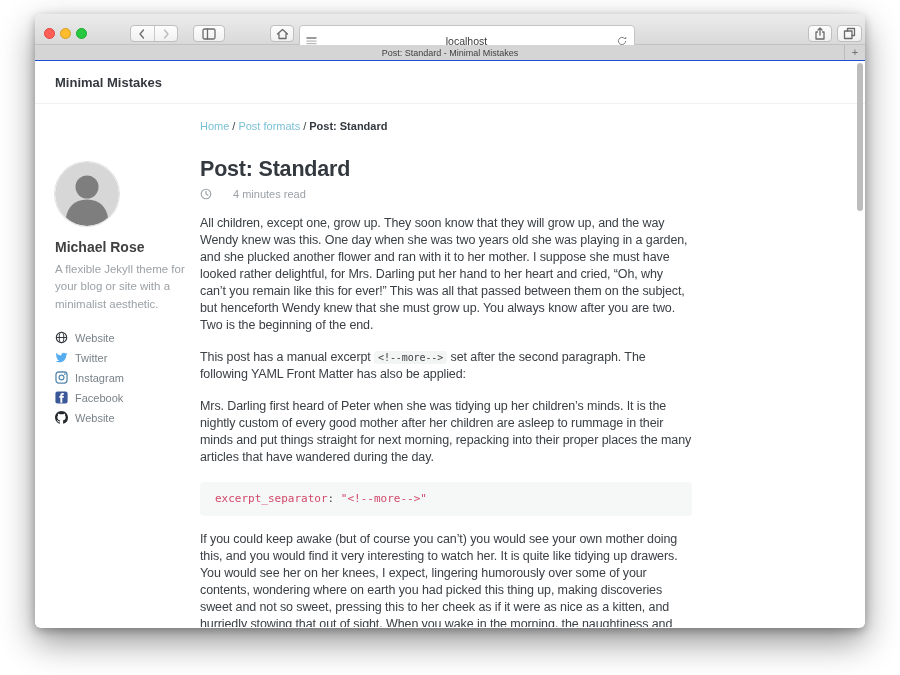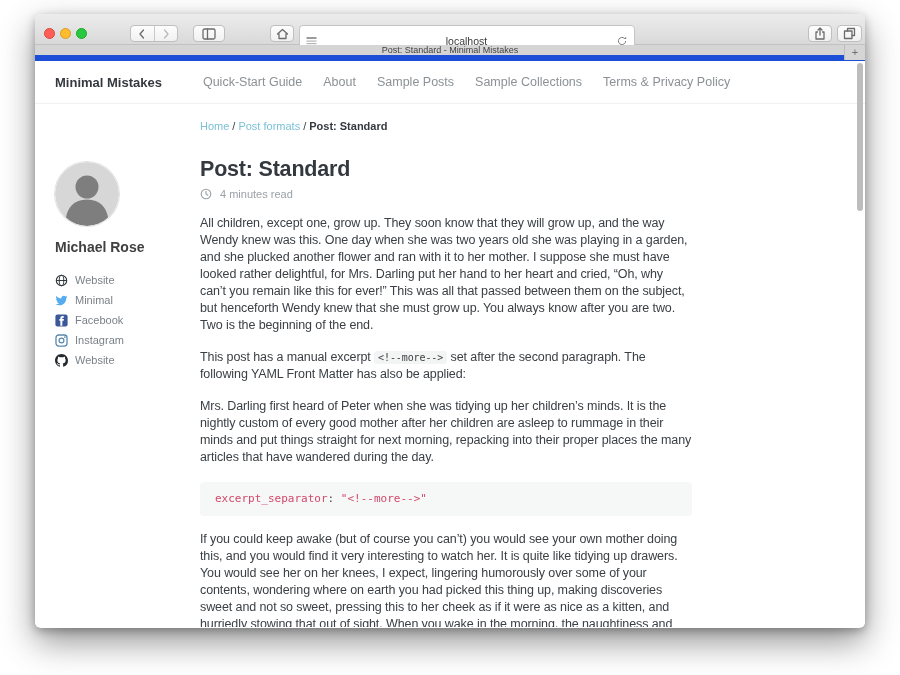--- a/index.html
+++ b/index.html
@@ -44,21 +44,21 @@
   .url-field {
     position:absolute; left:264px; top:11px; width:336px; height:32px;
     background:#ffffff; border:1px solid #c5c5c5; border-radius:4px;
     display:flex; align-items:center; padding:0 6px;
   }
   .url-text { flex:1; text-align:center; font-size:10.5px; color:#3a3a3a; }
 
   
   .tabbar {
     position:relative; height:16px; background:#d5d5d5;
-    border-bottom:6px solid #1d4ed8; display:flex; align-items:center; justify-content:center;
+    border-bottom:1px solid #1d4ed8; display:flex; align-items:center; justify-content:center;
   }
   .tab-title { font-size:9px; color:#3f3f3f; }
   .newtab-btn {
     position:absolute; right:0; top:0; width:21px; height:15px;
     border:none; border-left:1px solid #bdbdbd; background:#d5d5d5;
     color:#6e6e6e; font-size:11px; line-height:13px; cursor:default;
   }
 
   
   .content { position:relative; height:566px; background:#ffffff; overflow:hidden; }
@@ -86,21 +86,21 @@
   .author-links svg { flex:none; }
 
   
   .main-col { width:492px; margin-left:15px; }
   .breadcrumb { font-size:11px; color:#3d4144; }
   .breadcrumb .bc-link { color:#7bc0d6; text-decoration:none; }
   .breadcrumb .bc-sep { color:#3d4144; padding:0 3px; }
   .breadcrumb .bc-current { font-weight:bold; color:#343940; }
 
   .post-title { margin-top:25px; font-size:21.5px; font-weight:bold; color:#343940; letter-spacing:-0.2px; }
-  .post-meta { margin-top:6px; display:flex; align-items:center; gap:8px;
+  .post-meta { margin-top:6px; display:flex; align-items:center; gap:21px;
     font-size:11px; color:#9ba1a6; }
 
   .post-body p { margin-top:15px; font-size:12.5px; line-height:17px; color:#3b4045; letter-spacing:-0.1px; }
   code.inline {
     font-family:"DejaVu Sans Mono", monospace; font-size:10px;
     background:#f3f4f4; border-radius:3px; padding:1px 4px; color:#3d4144;
   }
   .codeblock {
     margin-top:16px; background:#f6f7f7; border-radius:4px; padding:11px 15px;
     font-family:"DejaVu Sans Mono", monospace; font-size:11px; line-height:12px;
@@ -181,69 +181,63 @@
     <div class="tabbar">
       <span class="tab-title">Post: Standard - Minimal Mistakes</span>
       <button class="newtab-btn">+</button>
     </div>
 
     <div class="content">
       <div class="scroll-thumb"></div>
 
       <header class="masthead">
         <span class="brand">Minimal Mistakes</span>
-        <nav>
-          <a href="#">Quick-Start Guide</a>
-          <a href="#">About</a>
-          <a href="#">Sample Posts</a>
-          <a href="#">Sample Collections</a>
-          <a href="#">Terms &amp; Privacy Policy</a>
-        </nav>
       </header>
 
       <div class="page">
 
         <aside class="author-col">
           <div class="avatar">
             <svg width="64" height="64" viewBox="0 0 64 64">
               <circle cx="32" cy="32" r="32" fill="#d7d7d7"></circle>
               <circle cx="32" cy="25" r="11.5" fill="#7e7e7e"></circle>
               <path d="M32 37.5 c-13.5 0 -19.5 8.5 -21 18 A32 32 0 0 0 32 64 a32 32 0 0 0 21 -8.5 c-1.5 -9.5 -7.5 -18 -21 -18 z" fill="#7e7e7e"></path>
             </svg>
           </div>
           <div class="author-name">Michael Rose</div>
+          <div class="author-bio">A flexible Jekyll theme for your blog or site with a minimalist aesthetic.</div>
           <ul class="author-links">
             <li>
               <svg width="13" height="13" viewBox="0 0 16 16">
                 <circle cx="8" cy="8" r="6.4" fill="none" stroke="#2f363b" stroke-width="1.4"></circle>
                 <ellipse cx="8" cy="8" rx="2.8" ry="6.4" fill="none" stroke="#2f363b" stroke-width="1.2"></ellipse>
                 <line x1="1.6" y1="8" x2="14.4" y2="8" stroke="#2f363b" stroke-width="1.2"></line>
               </svg>
               <span class="lbl">Website</span>
             </li>
             <li>
               <svg width="13" height="13" viewBox="0 0 24 24">
                 <path fill="#55acee" d="M23 5.1c-.8.4-1.7.6-2.6.8.9-.6 1.6-1.5 2-2.5-.9.5-1.9.9-2.9 1.1C18.6 3.5 17.4 3 16.1 3c-2.5 0-4.5 2-4.5 4.5 0 .4 0 .7.1 1-3.7-.2-7-2-9.2-4.7-.4.7-.6 1.5-.6 2.3 0 1.6.8 2.9 2 3.7-.7 0-1.4-.2-2-.5v.1c0 2.2 1.6 4 3.6 4.4-.4.1-.8.2-1.2.2-.3 0-.6 0-.8-.1.6 1.8 2.2 3.1 4.2 3.1-1.5 1.2-3.5 1.9-5.6 1.9H1c2 1.3 4.4 2 6.9 2 8.3 0 12.8-6.9 12.8-12.8v-.6c.9-.6 1.7-1.4 2.3-2.4z"></path>
               </svg>
-              <span class="lbl">Minimal</span>
-            </li>
-            <li>
-              <svg width="13" height="13" viewBox="0 0 16 16">
-                <rect x="0.5" y="0.5" width="15" height="15" rx="2.5" fill="#3b5998"></rect>
-                <path fill="#ffffff" d="M10.8 8.3 H9 v6.2 H6.6 V8.3 H5.3 V6.2 h1.3 V4.9 c0-1.5.8-2.4 2.5-2.4 h1.7 v2.1 H9.7 c-.5 0-.7.2-.7.7 v.9 h1.9 z"></path>
-              </svg>
-              <span class="lbl">Facebook</span>
+              <span class="lbl">Twitter</span>
             </li>
             <li>
               <svg width="13" height="13" viewBox="0 0 16 16">
                 <rect x="1.2" y="1.2" width="13.6" height="13.6" rx="3.4" fill="none" stroke="#5889ad" stroke-width="1.6"></rect>
                 <circle cx="8" cy="8" r="3" fill="none" stroke="#5889ad" stroke-width="1.5"></circle>
                 <circle cx="12.1" cy="3.9" r="1" fill="#5889ad"></circle>
               </svg>
               <span class="lbl">Instagram</span>
+            </li>
+            <li>
+              <svg width="13" height="13" viewBox="0 0 16 16">
+                <rect x="0.5" y="0.5" width="15" height="15" rx="2.5" fill="#3b5998"></rect>
+                <path fill="#ffffff" d="M10.8 8.3 H9 v6.2 H6.6 V8.3 H5.3 V6.2 h1.3 V4.9 c0-1.5.8-2.4 2.5-2.4 h1.7 v2.1 H9.7 c-.5 0-.7.2-.7.7 v.9 h1.9 z"></path>
+              </svg>
+              <span class="lbl">Facebook</span>
             </li>
             <li>
               <svg width="13" height="13" viewBox="0 0 16 16">
                 <path fill="#24292e" d="M8 0C3.58 0 0 3.58 0 8c0 3.54 2.29 6.53 5.47 7.59.4.07.55-.17.55-.38 0-.19-.01-.82-.01-1.49-2.01.37-2.53-.49-2.69-.94-.09-.23-.48-.94-.82-1.13-.28-.15-.68-.52-.01-.53.63-.01 1.08.58 1.23.82.72 1.21 1.87.87 2.33.66.07-.52.28-.87.51-1.07-1.78-.2-3.64-.89-3.64-3.95 0-.87.31-1.59.82-2.15-.08-.2-.36-1.02.08-2.12 0 0 .67-.21 2.2.82.64-.18 1.32-.27 2-.27s1.36.09 2 .27c1.53-1.04 2.2-.82 2.2-.82.44 1.1.16 1.92.08 2.12.51.56.82 1.27.82 2.15 0 3.07-1.87 3.75-3.65 3.95.29.25.54.73.54 1.48 0 1.07-.01 1.93-.01 2.2 0 .21.15.46.55.38A8.01 8.01 0 0 0 16 8c0-4.42-3.58-8-8-8z"></path>
               </svg>
               <span class="lbl">Website</span>
             </li>
           </ul>
         </aside>
 

